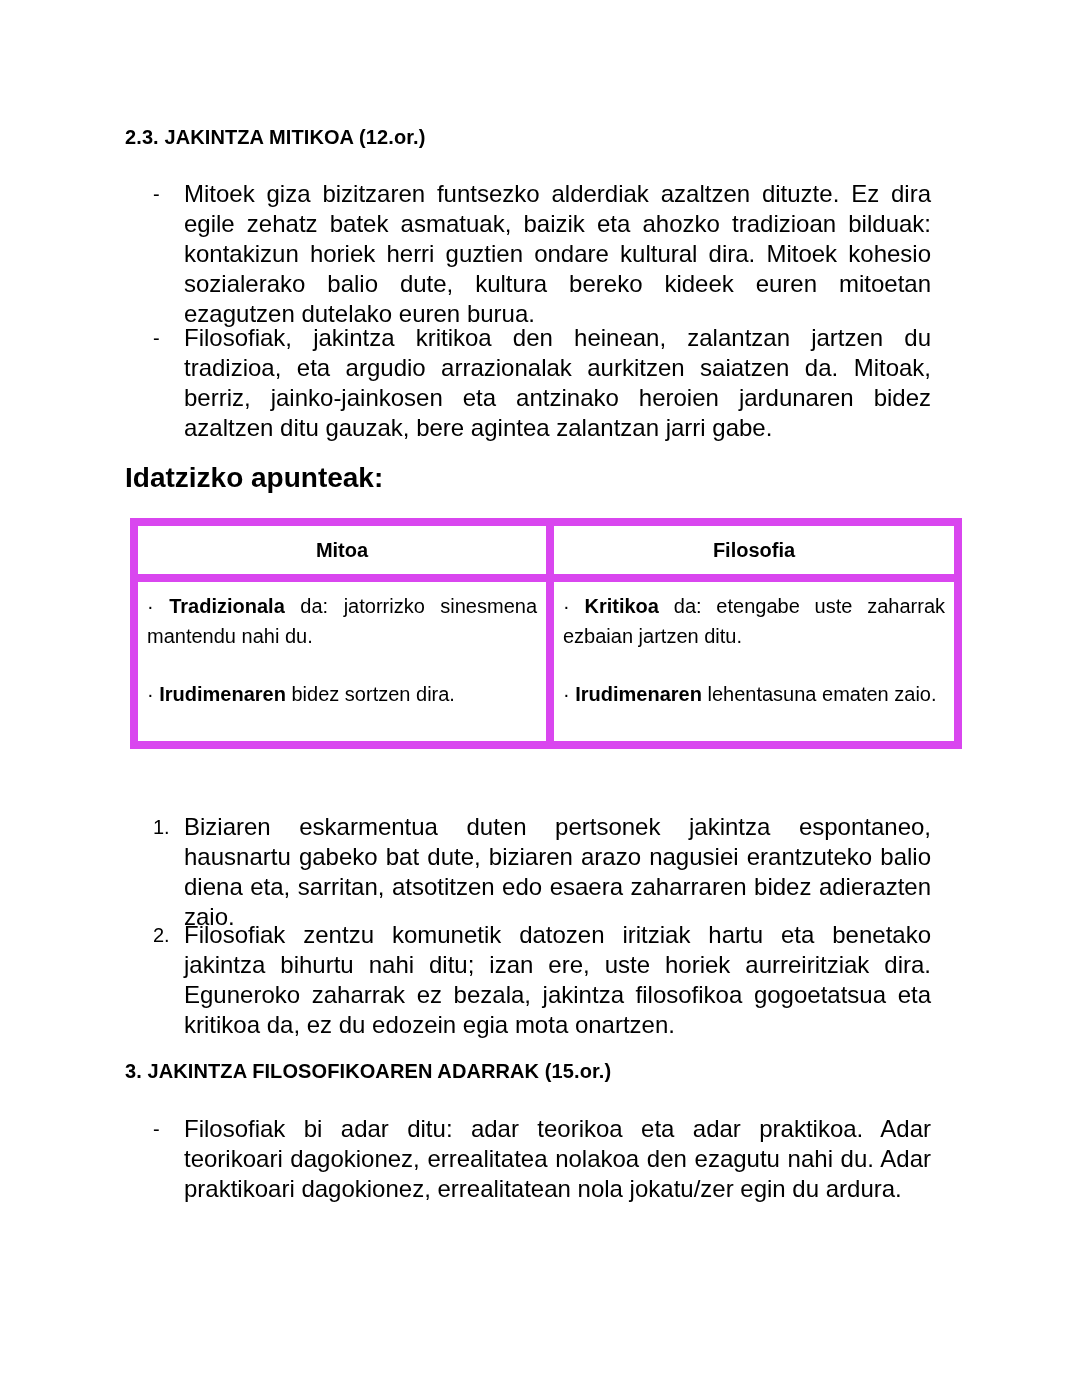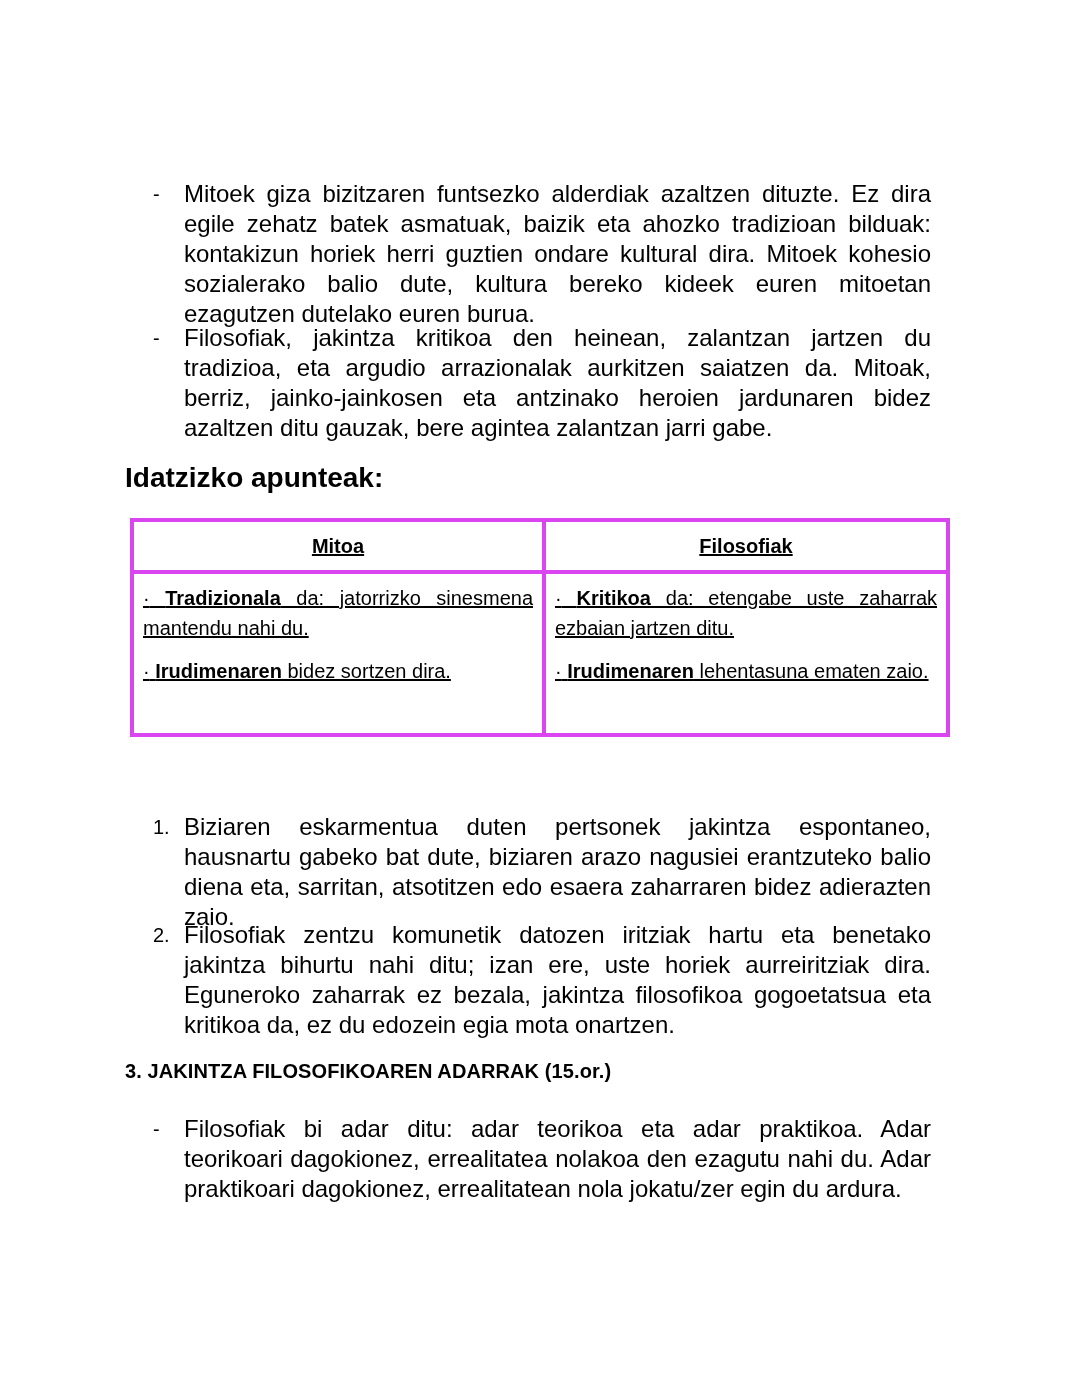--- a/index.html
+++ b/index.html
@@ -66,73 +66,73 @@
   
   .notes-table {
     position: absolute;
     left: 130px;
     top: 518px;
     width: 808px;
     border-collapse: collapse;
     table-layout: fixed;
   }
   .notes-table td, .notes-table th {
-    border: 4px solid #d946ef;
+    border: 8px solid #d946ef;
     vertical-align: top;
     padding: 0;
-    text-decoration: underline;
   }
   .notes-table th {
     height: 48px;
     text-align: center;
     vertical-align: middle;
     font-size: 20px;
     font-weight: bold;
   }
   .notes-table td {
     padding: 9px 9px 18px 9px;
     height: 132px;
   }
   .cell-item {
     font-size: 20px;
     line-height: 30px;
     text-align: justify;
     text-justify: inter-word;
   }
   .cell-item + .cell-item {
-    margin-top: 13px;
+    margin-top: 28px;
   }
   .cell-item .mid {
     font-weight: normal;
   }
   b { font-weight: bold; }
 </style>
 </head>
 <body>
 
 <div class="page">
 
+  <div class="heading" style="top:126px;">2.3. JAKINTZA MITIKOA (12.or.)</div>
 
   <div class="para-block" style="top:179px;">
     <span class="marker">-</span>
     <span class="para-text">Mitoek giza bizitzaren funtsezko alderdiak azaltzen dituzte. Ez dira egile zehatz batek asmatuak, baizik eta ahozko tradizioan bilduak: kontakizun horiek herri guztien ondare kultural dira. Mitoek kohesio sozialerako balio dute, kultura bereko kideek euren mitoetan ezagutzen dutelako euren burua.</span>
   </div>
 
   <div class="para-block" style="top:323px;">
     <span class="marker">-</span>
     <span class="para-text">Filosofiak, jakintza kritikoa den heinean, zalantzan jartzen du tradizioa, eta argudio arrazionalak aurkitzen saiatzen da. Mitoak, berriz, jainko-jainkosen eta antzinako heroien jardunaren bidez azaltzen ditu gauzak, bere agintea zalantzan jarri gabe.</span>
   </div>
 
   <div class="label-bold" style="top:462px;">Idatzizko apunteak:</div>
 
   <table class="notes-table">
     <thead>
       <tr>
         <th style="width:408px;">Mitoa</th>
-        <th style="width:400px;">Filosofiak</th>
+        <th style="width:400px;">Filosofia</th>
       </tr>
     </thead>
     <tbody>
       <tr>
         <td>
           <div class="cell-item">
             <span>·</span>
             <b>Tradizionala</b><span class="mid"> da: jatorrizko sinesmena mantendu nahi du.</span>
           </div>
           <div class="cell-item">

